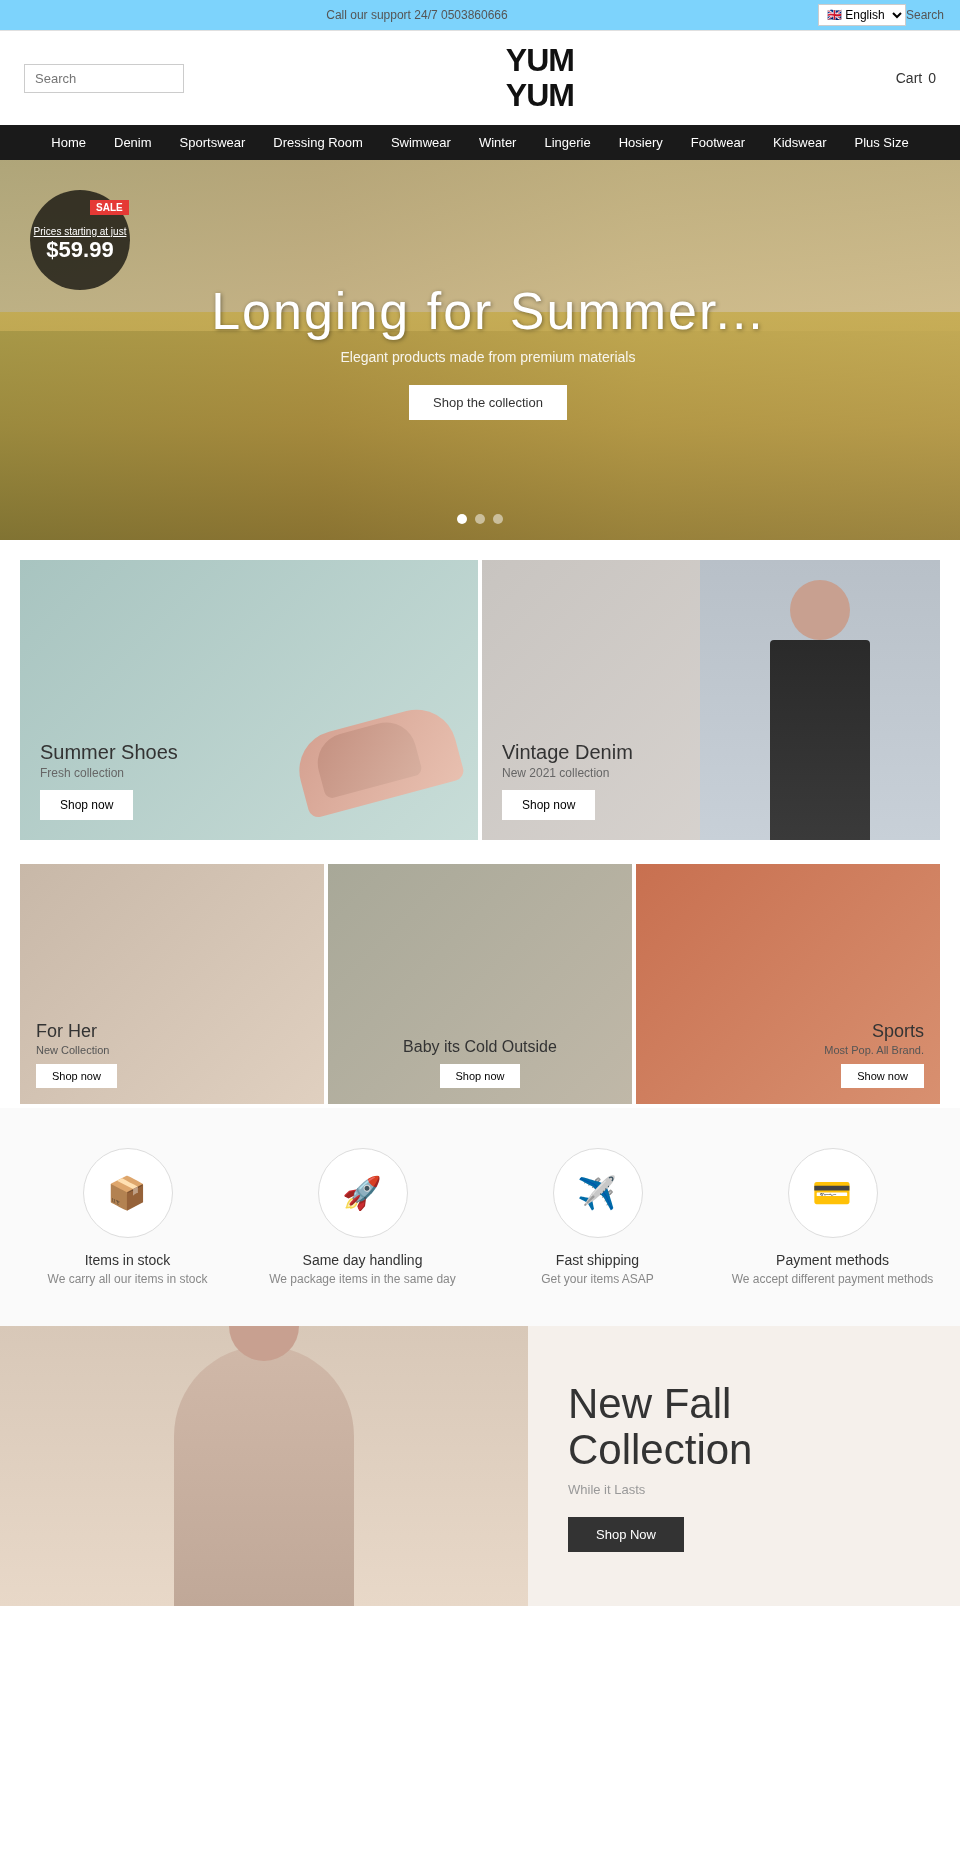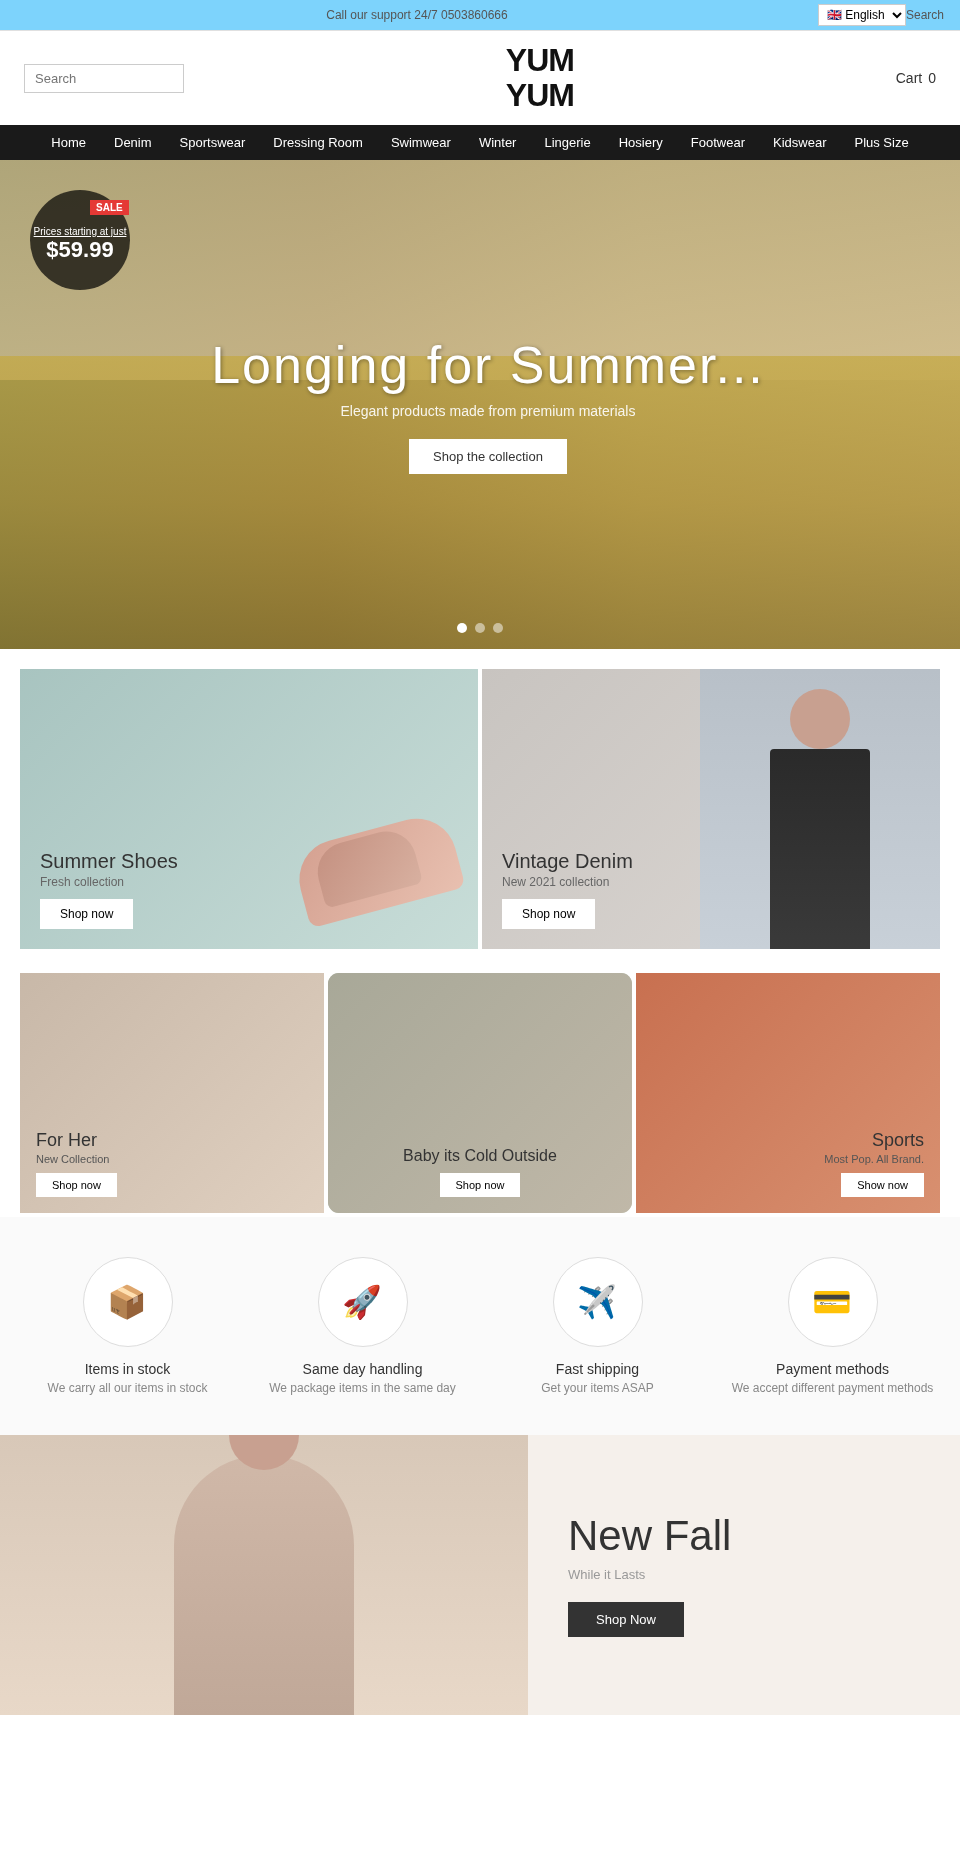--- a/index.html
+++ b/index.html
@@ -70,21 +70,21 @@
       font-size: 13px;
       padding: 10px 14px;
       display: block;
       white-space: nowrap;
     }
 
     
     .hero {
       position: relative;
       width: 100%;
-      height: 489px;
+      height: 380px;
       background: linear-gradient(to right, #6b7a5e, #8a7a5a, #b8a878, #c4b48a);
       overflow: hidden;
       display: flex;
       align-items: center;
       justify-content: center;
       padding-left: 16px;
     }
     
     .hero-field {
       position: absolute;
@@ -238,21 +238,21 @@
     .triple-card {
       position: relative;
       height: 240px;
       overflow: hidden;
       display: flex;
       flex-direction: column;
       justify-content: flex-end;
       padding: 16px;
     }
     .card-bg-light { background: linear-gradient(135deg, #d4c8b8 0%, #e8ddd0 100%); }
-    .card-bg-green { background: linear-gradient(135deg, #b0b8a8 0%, #c8d0c0 100%); border-radius: 11px; }
+    .card-bg-green { background: linear-gradient(135deg, #b0b8a8 0%, #c8d0c0 100%); }
     .card-bg-orange { background: linear-gradient(135deg, #c89870 0%, #d8b090 100%); }
     .triple-label { font-size: 18px; color: #333; font-weight: 400; }
     .triple-sublabel { font-size: 11px; color: #555; margin-top: 2px; margin-bottom: 8px; }
     .show-btn {
       background: #fff;
       border: none;
       padding: 6px 16px;
       font-size: 11px;
       cursor: pointer;
       display: inline-block;
@@ -472,17 +472,18 @@
 
     <div style="position:absolute;inset:0;background:linear-gradient(to bottom,#d8c8b8,#e8d8c8);"></div>
     <div style="position:absolute;bottom:0;left:50%;transform:translateX(-50%);width:180px;height:260px;background:linear-gradient(to bottom,#d0b8a8,#c0a898);border-radius:90px 90px 0 0;z-index:2;">
       <div style="position:absolute;top:-55px;left:50%;transform:translateX(-50%);width:70px;height:70px;border-radius:50%;background:#c8a090;z-index:3;"></div>
 
     </div>
   </div>
   <div class="bottom-right">
     <div class="new-fall-title">
       <span>New Fall</span><br>
+      <span>Collection</span>
     </div>
     <div class="new-fall-sub">While it Lasts</div>
     <button class="shop-now-btn">Shop Now</button>
   </div>
 </div>
 
 </body></html>

